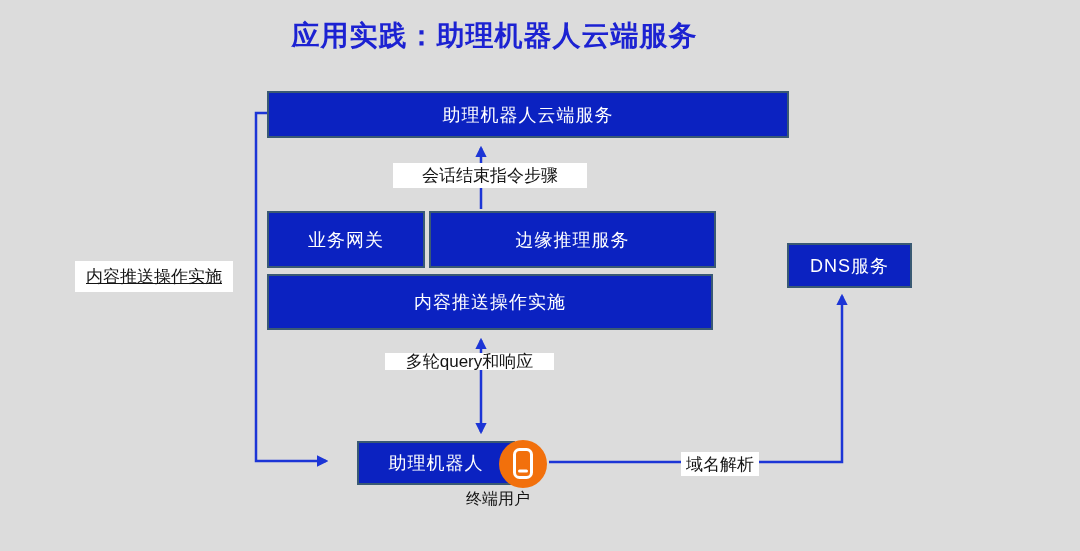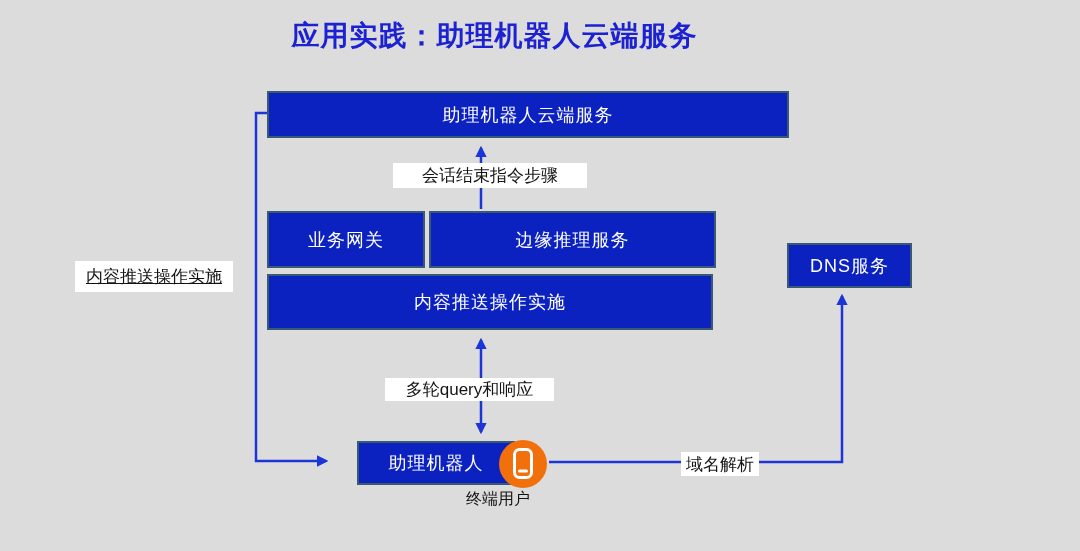--- a/index.html
+++ b/index.html
@@ -65,21 +65,21 @@
     display: flex;
     align-items: center;
     justify-content: center;
     background: var(--label-bg, #ffffff);
     color: var(--label-text, #141414);
     font-size: 17px;
     z-index: 3;
     white-space: nowrap;
   }
   .lbl-session { left: 393px; top: 163px; width: 194px; height: 25px; }
-  .lbl-query   { left: 385px; top: 378px; width: 169px; height: 23px; }
+  .lbl-query   { left: 385px; top: 353px; width: 169px; height: 17px; }
   .lbl-push    { left:  75px; top: 261px; width: 158px; height: 31px; text-decoration: underline; }
   .lbl-dns     { left: 681px; top: 452px; width:  78px; height: 24px; }
 
   .plainlabel {
     position: absolute;
     left: 453px;
     top: 489px;
     width: 90px;
     text-align: center;
     font-size: 16px;

